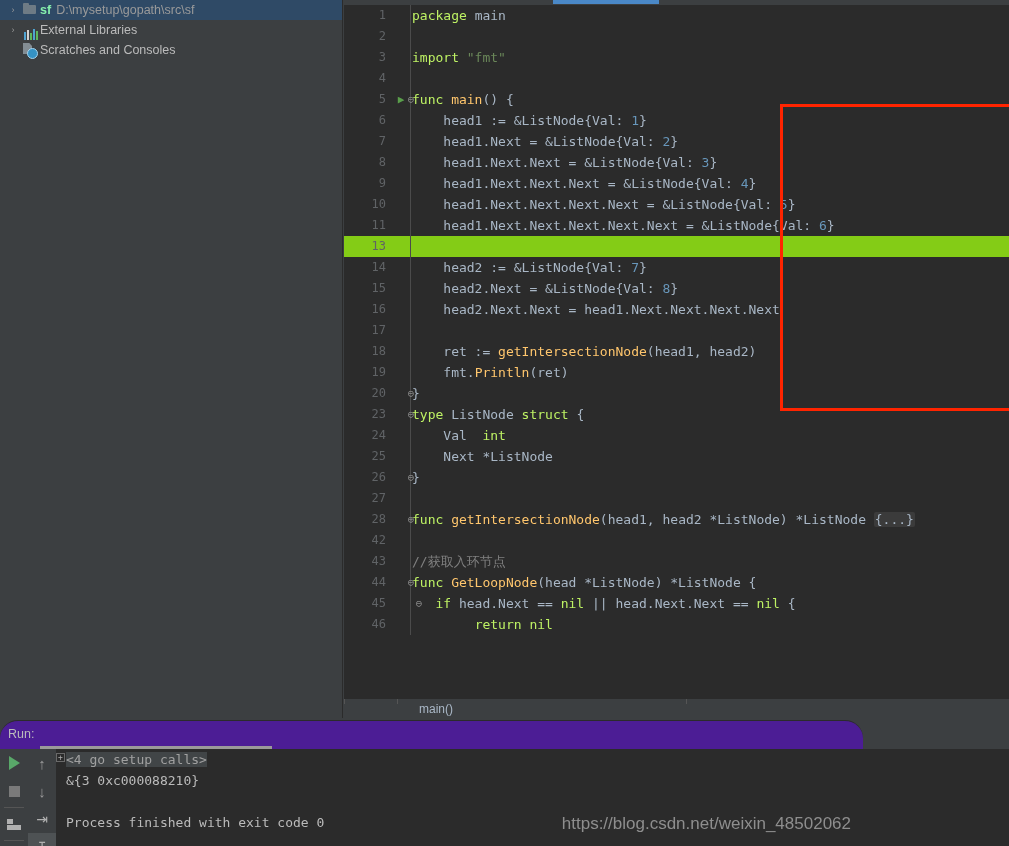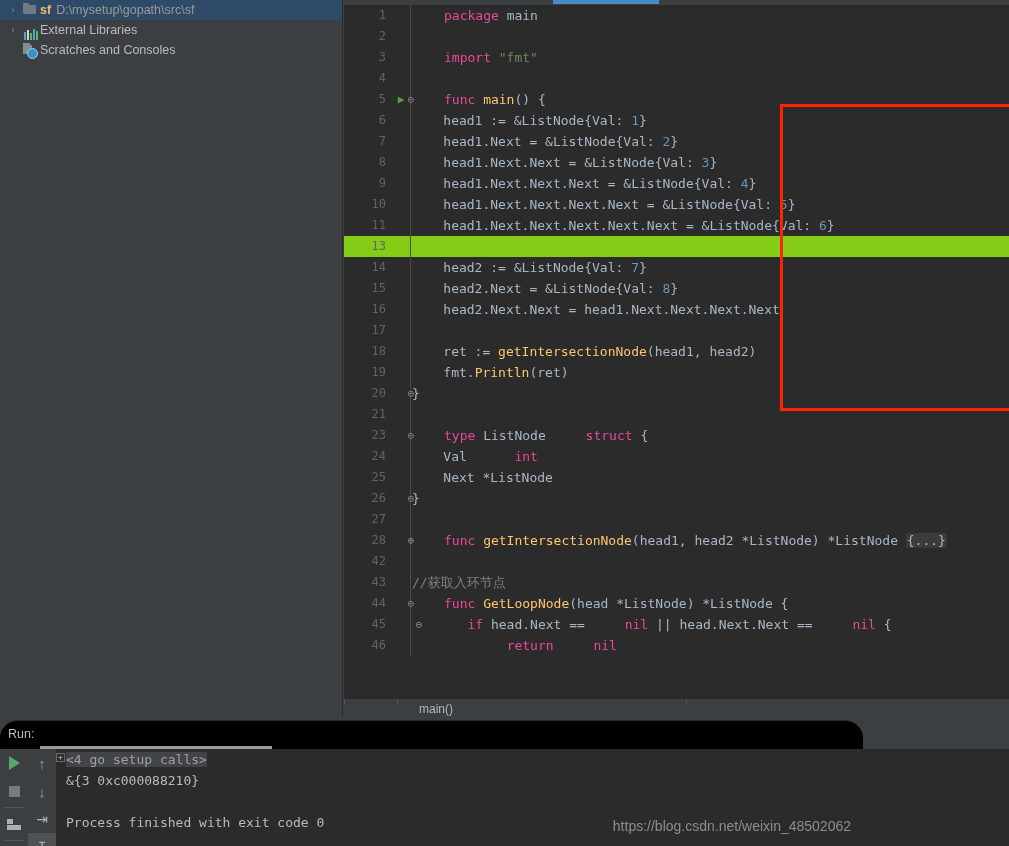--- a/index.html
+++ b/index.html
@@ -63,21 +63,21 @@
     content: ""; position: absolute; left: 3px; top: 3px;
     width: 9px; height: 11px;
     background: #8f9ba3; opacity: .85;
     clip-path: polygon(0 0, 70% 0, 100% 28%, 100% 100%, 0 100%);
   }
   .ic-scratch::after {
     content: ""; position: absolute; left: 7px; top: 8px;
     width: 9px; height: 9px; border-radius: 50%;
     background: #3592c4; border: 1px solid #a6d4ee;
   }
-  .bold-name { font-weight: bold; color: #fdba74; margin-right: 5px; }
+  .bold-name { font-weight: bold; color: #86efac; margin-right: 5px; }
   .path-name { color: #9a9a9a; }
 
   
   #editor {
     position: absolute; left: 344px; top: 0;
     width: 665px; height: 698px;
     background: #2b2b2b;
   }
   #tabstrip {
     position: absolute; left: 0; top: 0;
@@ -121,21 +121,21 @@
   }
   .ctext {
     position: absolute; left: 68px; top: 0;
     color: #a9b7c6;
   }
   .gut-line {
     position: absolute; left: 66px; top: 0;
     width: 1px; height: 21px; background: #4b4b4b;
   }
   
-  .kw   { color: #ec4899; margin-left: 32px; }
+  .kw   { color: #bef264; }
   .fn   { color: #ffc66d; }
   .num  { color: #6897bb; }
   .str  { color: #6a8759; }
   .cmt  { color: #808080; }
   .def  { color: #a9b7c6; }
   .collapsed {
     background: #3b3b3b; color: #a9b7c6;
     border-radius: 2px; padding: 0 1px;
   }
 
@@ -161,21 +161,21 @@
     font-family: "Liberation Sans", sans-serif;
   }
   .bc-sep {
     position: absolute; top: 0; width: 1px; height: 5px; background: #555;
   }
 
   
   #runpanel {
     position: absolute; left: 0; top: 720px;
     width: 863px; height: 126px;
-    background: #000000;
+    background: #4c1d95;
     border-top: 1px solid #2b2b2b;
     border-radius: 18px;
   }
   #run-label {
     position: absolute; left: 8px; top: 6px;
     font-size: 12.5px; color: #bbbbbb;
   }
   #run-tab {
     position: absolute; left: 47px; top: 2px;
     height: 22px; display: flex; align-items: center;
@@ -259,21 +259,21 @@
   .con-fold {
     position: absolute; left: 0px; top: 4px;
     width: 9px; height: 9px;
     border: 1px solid #6a6a6a; color: #b0b0b0;
     font-size: 8px; line-height: 8px; text-align: center;
     font-family: "DejaVu Sans Mono", monospace;
   }
   .con-collapsed { background: #414547; color: #a0a0a0; }
   #watermark {
     position: absolute; right: 12px; bottom: 12px;
-    font-size: 14px; color: #8e8e8e;
+    font-size: 17px; color: #8e8e8e;
     font-family: "Liberation Sans", sans-serif;
   }
   
   #bc-sep1 { left: 0px; }
   #bc-sep2 { left: 53px; }
   #bc-sep3 { left: 342px; }
 </style>
 </head>
 <body>
 
@@ -323,21 +323,20 @@
         <div class="code-line"><span class="ln">10</span><span class="gut-line"></span><span class="ctext">    head1.Next.Next.Next.Next = &amp;ListNode{Val: <span class="num">5</span>}</span></div>
         <div class="code-line"><span class="ln">11</span><span class="gut-line"></span><span class="ctext">    head1.Next.Next.Next.Next.Next = &amp;ListNode{Val: <span class="num">6</span>}</span></div>
         <div class="code-line cur"><span class="ln">13</span><span class="gut-line"></span><span class="ctext"></span></div>
         <div class="code-line"><span class="ln">14</span><span class="gut-line"></span><span class="ctext">    head2 := &amp;ListNode{Val: <span class="num">7</span>}</span></div>
         <div class="code-line"><span class="ln">15</span><span class="gut-line"></span><span class="ctext">    head2.Next = &amp;ListNode{Val: <span class="num">8</span>}</span></div>
         <div class="code-line"><span class="ln">16</span><span class="gut-line"></span><span class="ctext">    head2.Next.Next = head1.Next.Next.Next.Next</span></div>
         <div class="code-line"><span class="ln">17</span><span class="gut-line"></span><span class="ctext"></span></div>
         <div class="code-line"><span class="ln">18</span><span class="gut-line"></span><span class="ctext">    ret := <span class="fn">getIntersectionNode</span>(head1, head2)</span></div>
         <div class="code-line"><span class="ln">19</span><span class="gut-line"></span><span class="ctext">    fmt.<span class="fn">Println</span>(ret)</span></div>
         <div class="code-line"><span class="ln">20</span><span class="gut-line"></span><span class="fold" style="left: 62px;">⊖</span><span class="ctext">}</span></div>
-        <div class="code-line"><span class="ln">21</span><span class="gut-line"></span><span class="ctext"></span></div>
         <div class="code-line"><span class="ln">23</span><span class="gut-line"></span><span class="fold" style="left: 62px;">⊖</span><span class="ctext"><span class="kw">type</span> <span class="def">ListNode</span> <span class="kw">struct</span> {</span></div>
         <div class="code-line"><span class="ln">24</span><span class="gut-line"></span><span class="ctext">    Val  <span class="kw">int</span></span></div>
         <div class="code-line"><span class="ln">25</span><span class="gut-line"></span><span class="ctext">    Next *ListNode</span></div>
         <div class="code-line"><span class="ln">26</span><span class="gut-line"></span><span class="fold" style="left: 62px;">⊖</span><span class="ctext">}</span></div>
         <div class="code-line"><span class="ln">27</span><span class="gut-line"></span><span class="ctext"></span></div>
         <div class="code-line"><span class="ln">28</span><span class="gut-line"></span><span class="fold" style="left: 62px;">⊕</span><span class="ctext"><span class="kw">func</span> <span class="fn">getIntersectionNode</span>(head1, head2 *ListNode) *ListNode <span class="collapsed">{...}</span></span></div>
         <div class="code-line"><span class="ln">42</span><span class="gut-line"></span><span class="ctext"></span></div>
         <div class="code-line"><span class="ln">43</span><span class="gut-line"></span><span class="ctext"><span class="cmt">//获取入环节点</span></span></div>
         <div class="code-line"><span class="ln">44</span><span class="gut-line"></span><span class="fold" style="left: 62px;">⊖</span><span class="ctext"><span class="kw">func</span> <span class="fn">GetLoopNode</span>(head *ListNode) *ListNode {</span></div>
         <div class="code-line"><span class="ln">45</span><span class="gut-line"></span><span class="fold" style="left: 70px;">⊖</span><span class="ctext">   <span class="kw">if</span> head.Next == <span class="kw">nil</span> || head.Next.Next == <span class="kw">nil</span> {</span></div>

